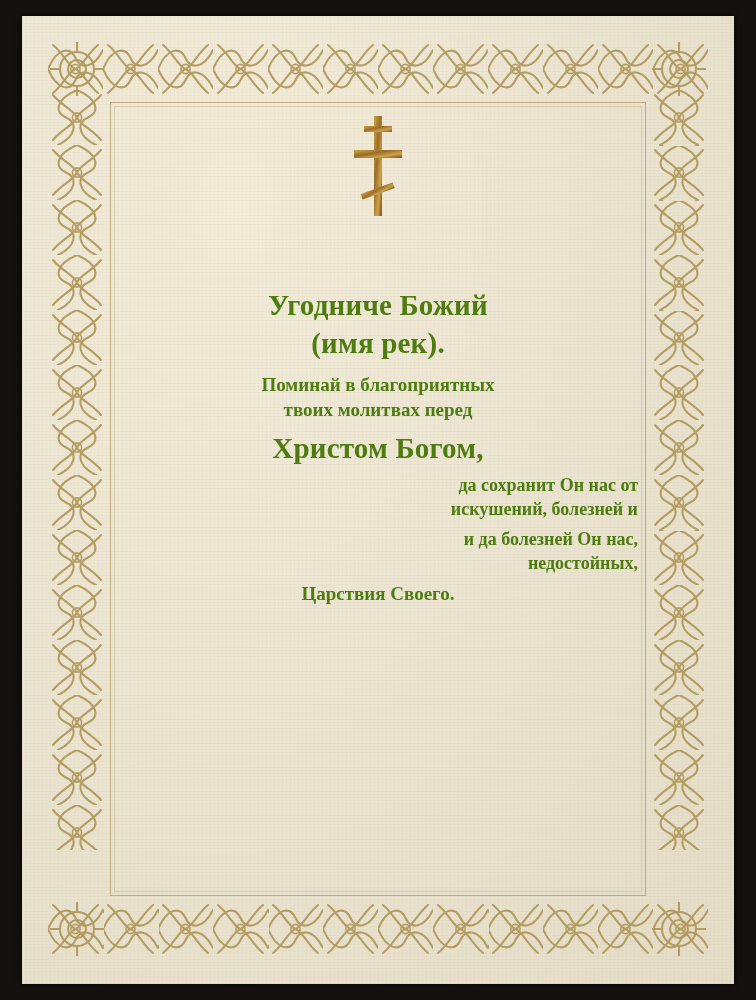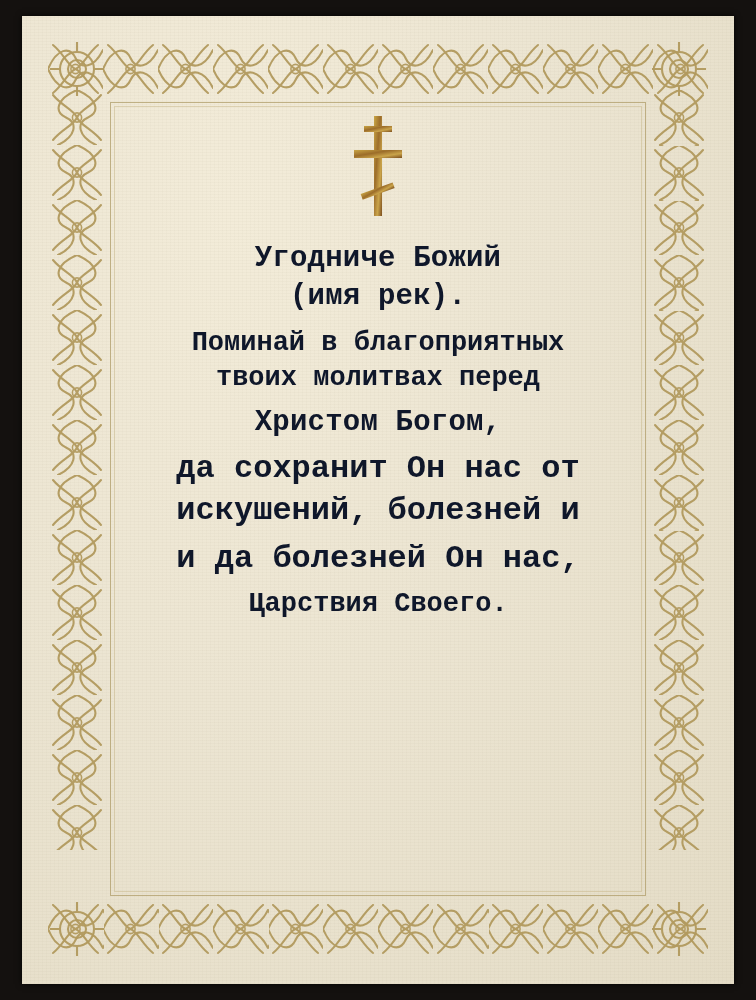--- a/index.html
+++ b/index.html
@@ -102,32 +102,33 @@
   }
 
   .cross-wrap {
     margin-top: 6px;
     margin-bottom: 18px;
   }
 
   .prayer {
     width: 100%;
     text-align: center;
-    color: #0f172a;
-    font-family: Liberation Mono, monospace;
+    color: #4d7c0f;
+    font-family: Liberation Serif, serif;
     font-weight: bold;
     line-height: 1.30;
+    margin-top: 47px;
   }
   .line {
     display: block;
     white-space: nowrap;
   }
   .l-big { font-size: 29px; letter-spacing: 0.2px; }
-  .l-mid { font-size: 27px; }
-  .l-sm  { font-size: 32px; }
+  .l-mid { font-size: 19px; }
+  .l-sm  { font-size: 18px; text-align: right; }
   .sp-top { margin-top: 7px; }
   .sp-top2 { margin-top: 11px; }
 </style>
 </head>
 <body>
 
 <div id="page">
 
   <div class="card-outer">
     <div class="paper"></div>
@@ -230,18 +231,19 @@
 
       <div class="prayer">
         <span class="line l-big">Угодниче Божий</span>
         <span class="line l-big">(имя рек).</span>
         <span class="line l-mid sp-top2">Поминай в благоприятных</span>
         <span class="line l-mid">твоих молитвах перед</span>
         <span class="line l-big sp-top">Христом Богом,</span>
         <span class="line l-sm sp-top">да сохранит Он нас от</span>
         <span class="line l-sm">искушений, болезней и</span>
         <span class="line l-sm sp-top">и да болезней Он нас,</span>
+        <span class="line l-sm">недостойных,</span>
         <span class="line l-mid sp-top">Царствия Своего.</span>
       </div>
 
     </div>
   </div>
 </div>
 
 </body></html>

